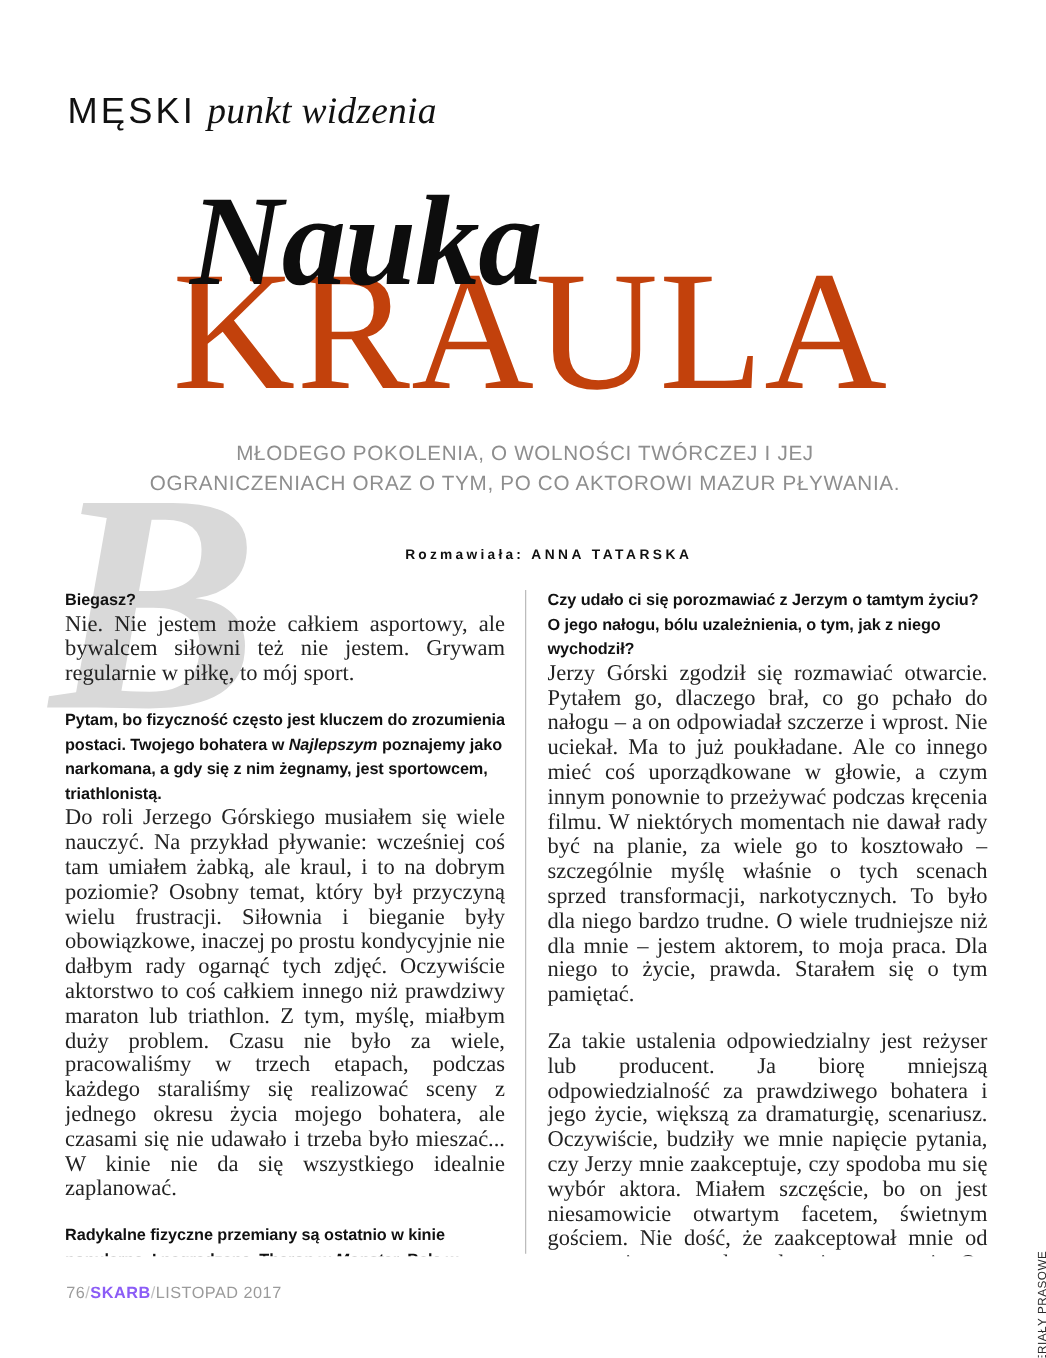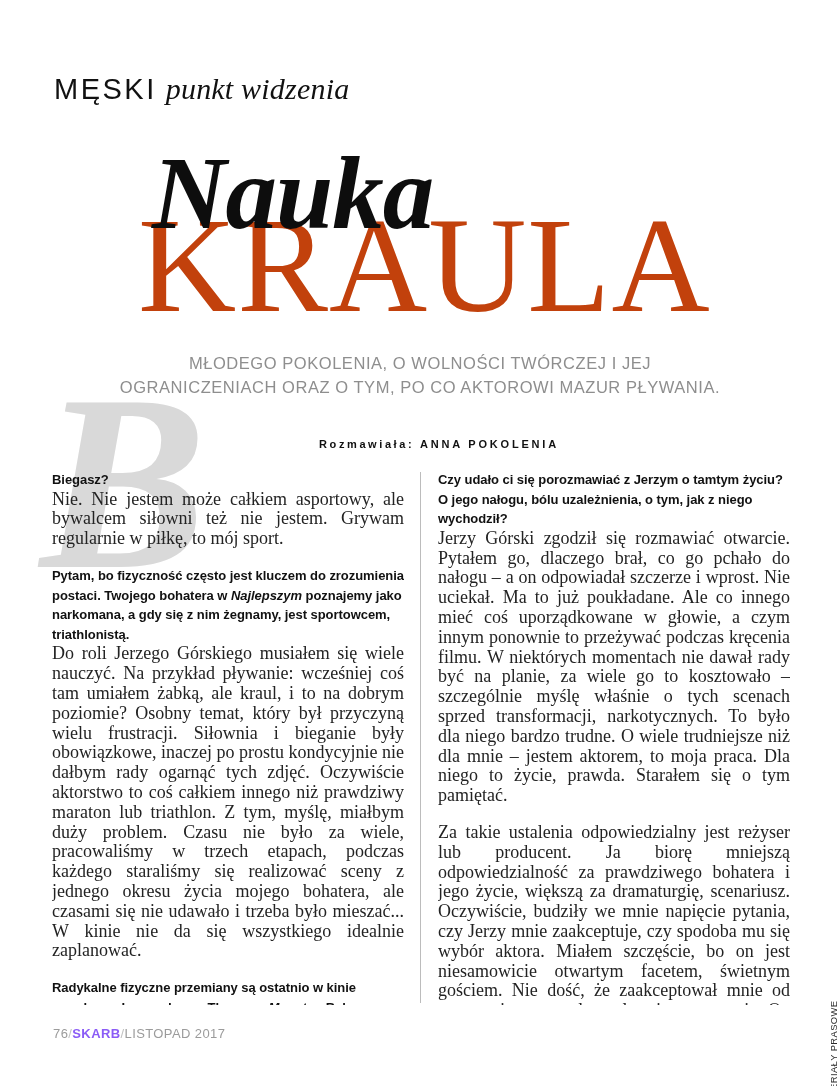--- a/index.html
+++ b/index.html
@@ -226,21 +226,21 @@
     <div class="title-nauka">Nauka</div>
   </div>
 
   <div class="standfirst">
     <div>MŁODEGO POKOLENIA, O WOLNOŚCI TWÓRCZEJ I JEJ</div>
     <div>OGRANICZENIACH ORAZ O TYM, PO CO AKTOROWI MAZUR PŁYWANIA.</div>
   </div>
 
   <div class="byline">
     <span class="lead">Rozmawiała:</span>
-    <span class="who">ANNA POKOLENIA</span>
+    <span class="who">ANNA TATARSKA</span>
   </div>
 
   <div class="columns">
     <div class="col-divider"></div>
     <div class="col col-left" id="col-left">
         <p class="q">Biegasz?</p>
         <p class="a">Nie. Nie jestem może całkiem asportowy, ale bywalcem siłowni też nie jestem. Grywam regularnie w piłkę, to mój sport.</p>
         <div class="gap"></div>
         <p class="q">Pytam, bo fizyczność często jest kluczem do zrozumienia postaci. Twojego bohatera w <em>Najlepszym</em> poznajemy jako narkomana, a gdy się z nim żegnamy, jest sportowcem, triathlonistą.</p>
         <p class="a">Do roli Jerzego Górskiego musiałem się wiele nauczyć. Na przykład pływanie: wcześniej coś tam umiałem żabką, ale kraul, i to na dobrym poziomie? Osobny temat, który był przyczyną wielu frustracji. Siłownia i bieganie były obowiązkowe, inaczej po prostu kondycyjnie nie dałbym rady ogarnąć tych zdjęć. Oczywiście aktorstwo to coś całkiem innego niż prawdziwy maraton lub triathlon. Z tym, myślę, miałbym duży problem. Czasu nie było za wiele, pracowaliśmy w trzech etapach, podczas każdego staraliśmy się realizować sceny z jednego okresu życia mojego bohatera, ale czasami się nie udawało i trzeba było mieszać... W kinie nie da się wszystkiego idealnie zaplanować.</p>

